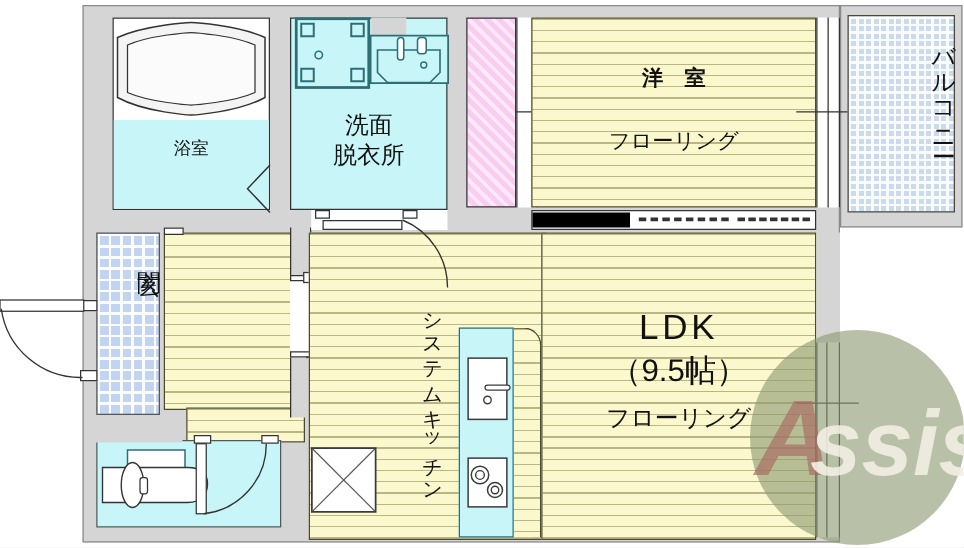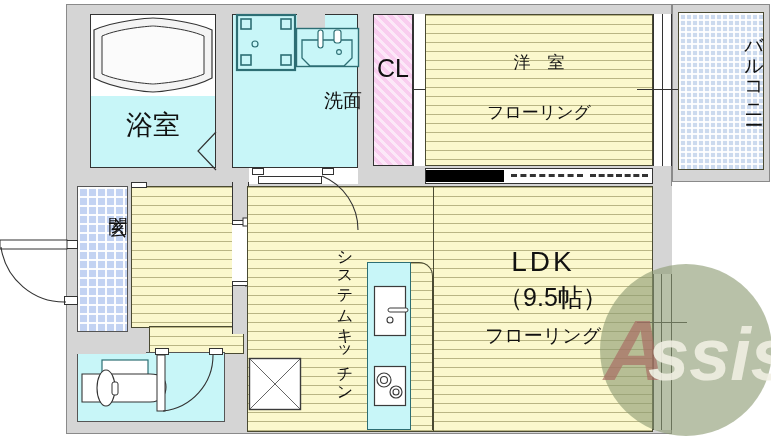--- a/index.html
+++ b/index.html
@@ -44,21 +44,21 @@
   
   .lbl{
     position:absolute;color:#111;line-height:1.18;text-align:center;
     white-space:pre; font-family:"Liberation Sans","DejaVu Sans",sans-serif;
     pointer-events:none;
   }
   .vert{
     writing-mode:vertical-rl; text-orientation:upright; white-space:nowrap;
     line-height:1.0; letter-spacing:1px;
   } .f16{font-size:16px;} .f17{font-size:17px;}
-  .f19{font-size:19px;} .f22{font-size:27px;} .f25{font-size:25px;}
+  .f19{font-size:19px;} .f22{font-size:14px;} .f25{font-size:25px;}
   .f28{font-size:28px;}
   svg{display:block;overflow:visible;}
 
   
   #wm{position:absolute;pointer-events:none;}
 </style>
 </head>
 <body>
 
 <div id="plan">
@@ -101,40 +101,40 @@
 
   <div class="abs" style="left:296px;top:28px;width:66px;height:53px;">
     <svg width="66" height="53" viewBox="0 0 66 53">
       <rect x="0.5" y="0.5" width="62" height="38" fill="#c8f6f8" stroke="#2d6e74" stroke-width="1.4"></rect>
       <path d="M6,12 L56,12 L56,30 L48,38 L14,38 L6,30 Z" fill="#c8f6f8" stroke="#2d6e74" stroke-width="1.3"></path>
       <rect x="22" y="2" width="5" height="18" rx="2.4" fill="#fff" stroke="#2d6e74" stroke-width="1.2"></rect>
       <rect x="38" y="2" width="7" height="13" rx="2.4" fill="#fff" stroke="#2d6e74" stroke-width="1.2"></rect>
       <circle cx="43" cy="24" r="2.4" fill="none" stroke="#2d6e74" stroke-width="1.1"></circle>
     </svg>
   </div>
-  <div class="lbl f19" style="left:232px;top:90px;width:126px;margin-left:48px;">洗面</div>
+  <div class="lbl f19" style="left:232px;top:90px;width:126px;">洗面</div>
+  <div class="lbl f19" style="left:232px;top:114px;width:126px;">脱衣所</div>
 
   <div class="abs floor-cl" style="left:373px;top:14px;width:40px;height:152px;border:1px solid #333;"></div>
-  <div class="lbl f25" style="left:373px;top:52px;width:40px;line-height:1.35;">CL</div>
 
   <div class="abs white" style="left:413px;top:14px;width:17px;height:152px;border-left:1px solid #333;border-right:1px solid #333;"></div>
   <div class="abs" style="left:413px;top:89px;width:17px;height:1px;background:#333;"></div>
   <div class="abs" style="left:428px;top:18px;width:26px;height:42px;">
     <svg width="26" height="42" viewBox="0 0 26 42">
         <path d="M0,0 L24,21 L0,42" fill="none" stroke="#4a4a32" stroke-width="1.2"></path>
       </svg>
   </div>
   <div class="abs" style="left:428px;top:112px;width:26px;height:42px;">
     <svg width="26" height="42" viewBox="0 0 26 42">
         <path d="M0,0 L24,21 L0,42" fill="none" stroke="#4a4a32" stroke-width="1.2"></path>
       </svg>
   </div>
 
   <div class="abs floor-wood ol" style="left:425px;top:14px;width:228px;height:152px;"></div>
-  <div class="lbl f17" style="left:425px;top:53px;width:228px;">洋　室</div>
+  <div class="lbl f17" style="left:425px;top:53px;width:228px;font-weight:bold;">洋　室</div>
   <div class="lbl f17" style="left:425px;top:103px;width:228px;">フローリング</div>
 
   <div class="abs white" style="left:653px;top:14px;width:19px;height:152px;border-left:1px solid #333;border-right:1px solid #333;"></div>
   <div class="abs" style="left:662px;top:14px;width:1px;height:152px;background:#333;"></div>
   <div class="abs" style="left:637px;top:89px;width:50px;height:1px;background:#333;"></div>
 
   <div class="abs floor-balcony" style="left:678px;top:12px;width:86px;height:158px;border:1px solid #4a4a32;"></div>
   <div class="lbl vert f19" style="left:678px;top:24px;width:86px;display:flex;justify-content:center;">バルコニー</div>
 
   <div class="abs floor-wood ol" style="left:131px;top:186px;width:113px;height:142px;"></div>
@@ -213,21 +213,21 @@
   <div class="abs" style="left:249px;top:358px;width:52px;height:52px;">
     <svg width="52" height="52" viewBox="0 0 52 52">
       <rect x="0.5" y="0.5" width="51" height="51" fill="#fff" stroke="#3b3b3b" stroke-width="1.4"></rect>
       <line x1="1" y1="1" x2="51" y2="51" stroke="#555" stroke-width="0.9"></line>
       <line x1="51" y1="1" x2="1" y2="51" stroke="#555" stroke-width="0.9"></line>
     </svg>
   </div>
 
   <div class="abs floor-wood ol" style="left:433px;top:186px;width:220px;height:246px;"></div>
   <div class="lbl f28" style="left:433px;top:245px;width:220px;letter-spacing:3px;">LDK</div>
-  <div class="lbl f25" style="left:433px;top:283px;width:220px;padding-left:10px;">（9.5帖）</div>
+  <div class="lbl f25" style="left:433px;top:283px;width:220px;">（9.5帖）</div>
   <div class="lbl f19" style="left:433px;top:325px;width:220px;">フローリング</div>
 
   <div class="abs wall-nb" style="left:653px;top:186px;width:19px;height:88px;"></div>
   <div class="abs white" style="left:653px;top:274px;width:19px;height:156px;border-left:1px solid #333;border-right:1px solid #333;"></div>
   <div class="abs" style="left:661px;top:274px;width:1px;height:156px;background:#333;"></div>
   <div class="abs" style="left:637px;top:322px;width:50px;height:1px;background:#333;"></div>
 
   <div class="abs white" style="left:425px;top:168px;width:228px;height:16px;border:1px solid #333;"></div>
   <div class="abs" style="left:426px;top:170px;width:78px;height:12px;background:#000;"></div>
   <div class="abs" style="left:511px;top:174px;width:72px;height:0;border-top:3px dashed #333;"></div>

